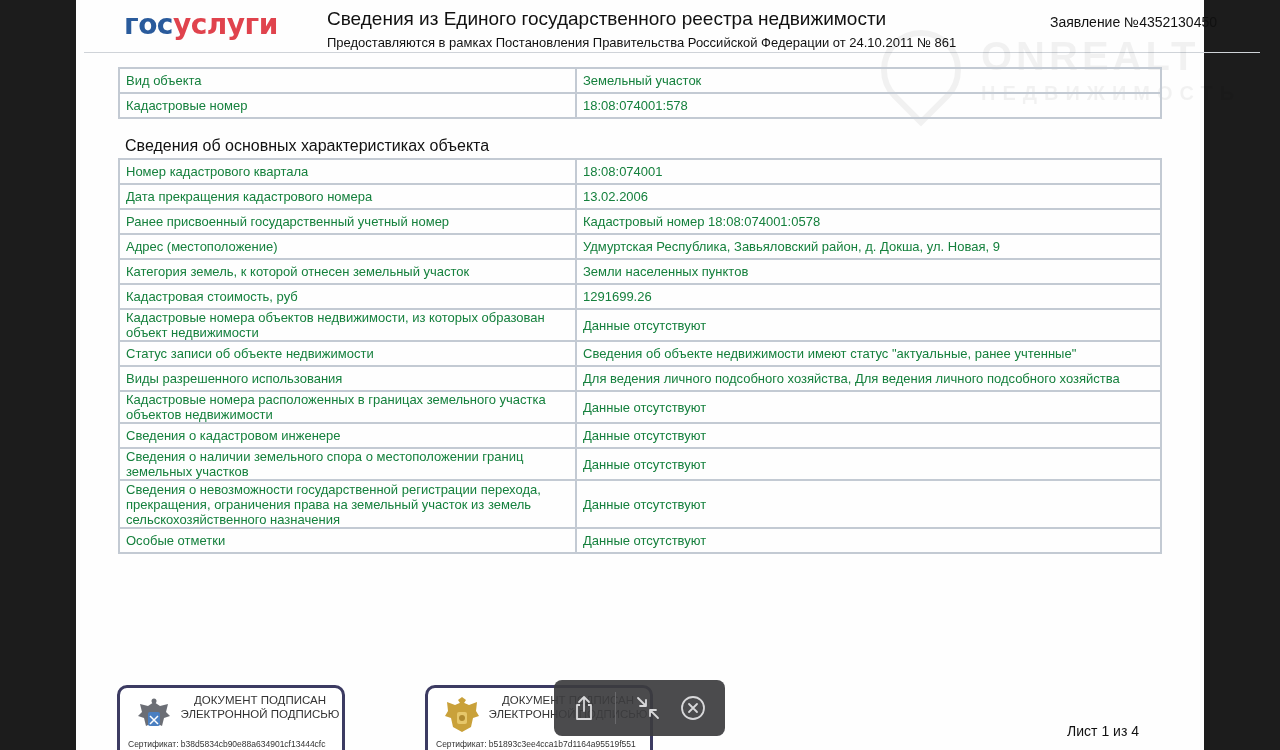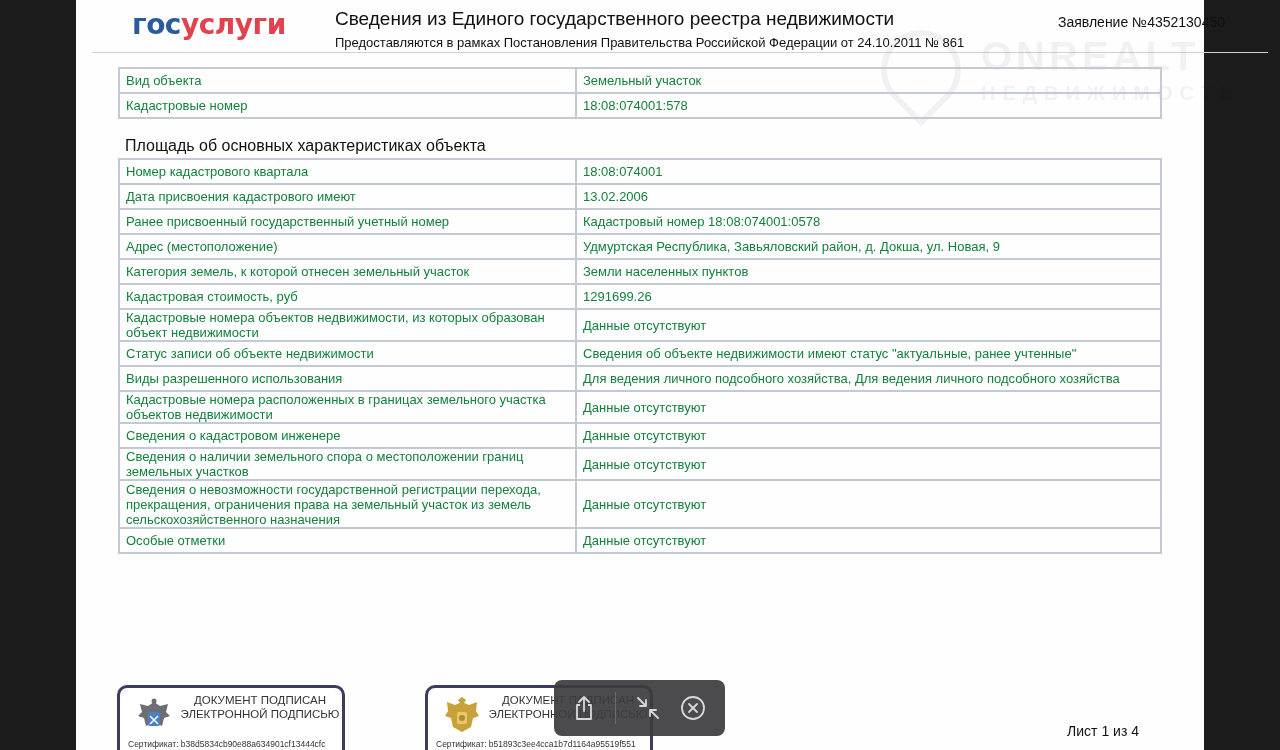--- a/index.html
+++ b/index.html
@@ -6,21 +6,21 @@
   body {
     width:1280px; height:750px; overflow:hidden;
     background:#1c1c1c;
     font-family:"Liberation Sans", sans-serif;
     position:relative;
   }
   .page {
     position:absolute; left:76px; top:0; width:1128px; height:750px;
     background:#fefefe;
   }
-  .header { position:absolute; left:16px; top:0; width:1128px; height:52px; border-bottom:1px solid #cfd3d8;padding-left:48px; }
+  .header { position:absolute; left:8px; top:0; width:1128px; height:52px; border-bottom:1px solid #cfd3d8;padding-left:48px; }
   .logo { position:absolute; left:40px; top:8px; font-size:28px; font-weight:bold; letter-spacing:-0.5px; font-family:"DejaVu Sans", sans-serif; }
   .logo .gos { color:#2a5b9c; }
   .logo .uslugi { color:#e0434d; }
   .title { position:absolute; left:243px; top:8px; font-size:19px; color:#111; }
   .subtitle { position:absolute; left:243px; top:35px; font-size:13px; color:#111; }
   .req-no { position:absolute; right:43px; top:14px; font-size:14px; color:#111; }
 
   .watermark { position:absolute; left:805px; top:30px; width:370px; height:80px; color:rgba(0,0,0,0.05); pointer-events:none; }
   .watermark .wm-big { position:absolute; left:100px; top:4px; font-size:40px; font-weight:bold; letter-spacing:4px; }
   .watermark .wm-small { position:absolute; left:100px; top:52px; font-size:20px; font-weight:bold; letter-spacing:7px; }
@@ -78,30 +78,30 @@
       <td class="k">Вид объекта</td>
       <td>Земельный участок</td>
     </tr>
     <tr>
       <td class="k">Кадастровые номер</td>
       <td>18:08:074001:578</td>
     </tr>
   </tbody>
     </table>
 
-  <div class="section-title">Площадь об основных характеристиках объекта</div>
+  <div class="section-title">Сведения об основных характеристиках объекта</div>
 
   <table class="kv t2">
     <tbody>
         <tr>
           <td class="k">Номер кадастрового квартала</td>
           <td>18:08:074001</td>
         </tr>
     <tr>
-          <td class="k">Дата присвоения кадастрового имеют</td>
+          <td class="k">Дата прекращения кадастрового номера</td>
           <td>13.02.2006</td>
         </tr>
     <tr>
           <td class="k">Ранее присвоенный государственный учетный номер</td>
           <td>Кадастровый номер 18:08:074001:0578</td>
         </tr>
     <tr>
           <td class="k">Адрес (местоположение)</td>
           <td>Удмуртская Республика, Завьяловский район, д. Докша, ул. Новая, 9</td>
         </tr>

